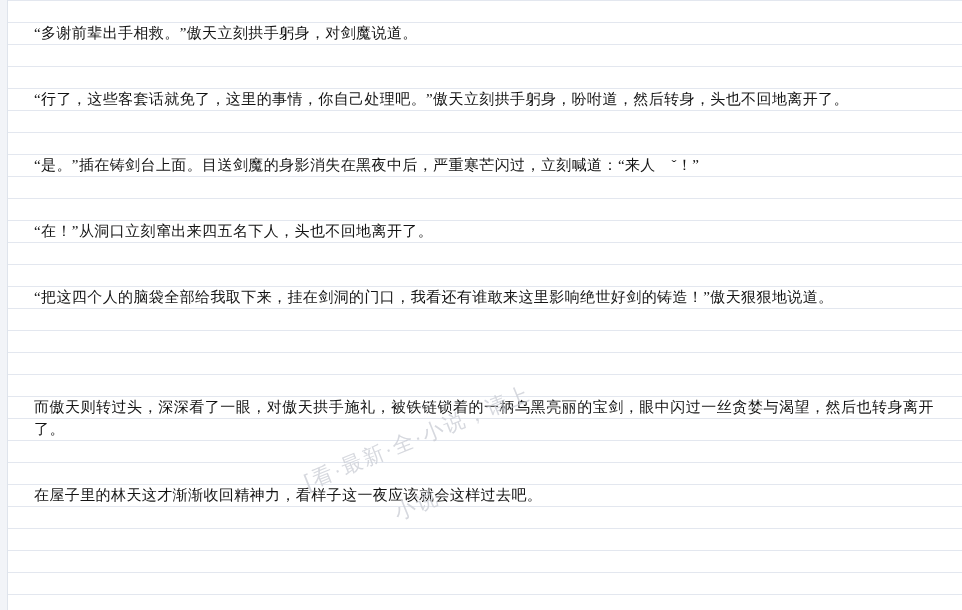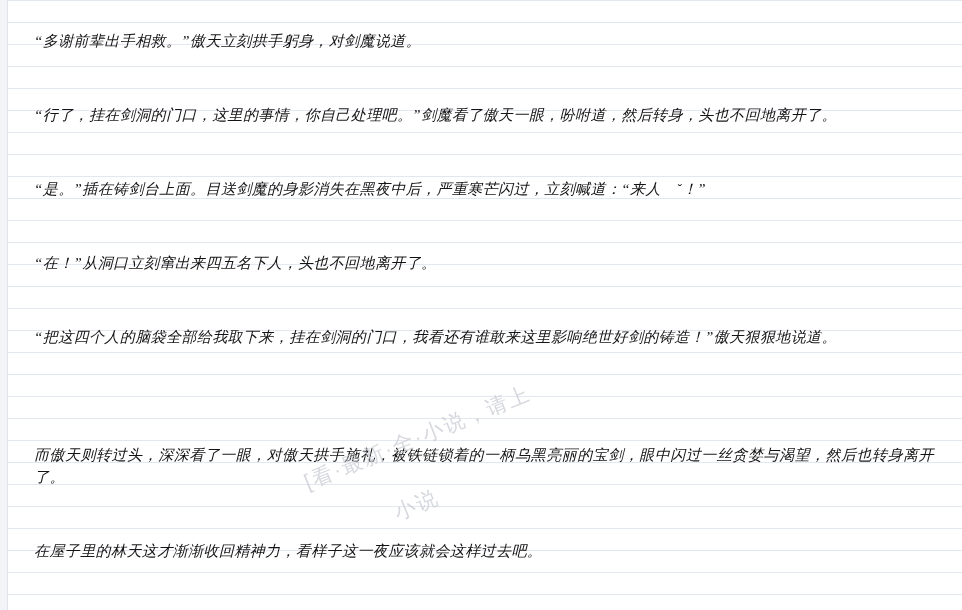--- a/index.html
+++ b/index.html
@@ -71,30 +71,29 @@
   #content {
     position: absolute;
     left: 0;
     top: 0;
     width: 962px;
     padding: 0;
   }
 
   p.para {
     margin: 0;
-    padding: 8px 28px 0 34px;
+    padding: 0 28px 0 34px;
     font-size: 15px;
     line-height: 22px;
     color: #141414;
     text-align: justify;
     text-justify: inter-ideograph;
     letter-spacing: .4px;
     white-space: normal;
     position: relative;
-    font-style: italic;
   }
 
   
   div.spacer {
     height: 22px;
   }
   div.spacer.double {
     height: 44px;
   }
 </style>
@@ -104,21 +103,21 @@
 <div id="page">
 
   <div id="left-margin"></div>
 
   <div id="content">
 
     <div class="spacer"></div>
     <p class="para">“多谢前辈出手相救。”傲天立刻拱手躬身，对剑魔说道。</p>
 
     <div class="spacer double"></div>
-    <p class="para">“行了，挂在剑洞的门口，这里的事情，你自己处理吧。”剑魔看了傲天一眼，吩咐道，然后转身，头也不回地离开了。</p>
+    <p class="para">“行了，这些客套话就免了，这里的事情，你自己处理吧。”傲天立刻拱手躬身，吩咐道，然后转身，头也不回地离开了。</p>
 
     <div class="spacer double"></div>
     <p class="para">“是。”插在铸剑台上面。目送剑魔的身影消失在黑夜中后，严重寒芒闪过，立刻喊道：“来人ゞˇ！”</p>
 
     <div class="spacer double"></div>
     <p class="para">“在！”从洞口立刻窜出来四五名下人，头也不回地离开了。</p>
 
     <div class="spacer double"></div>
     <p class="para">“把这四个人的脑袋全部给我取下来，挂在剑洞的门口，我看还有谁敢来这里影响绝世好剑的铸造！”傲天狠狠地说道。</p>
 

